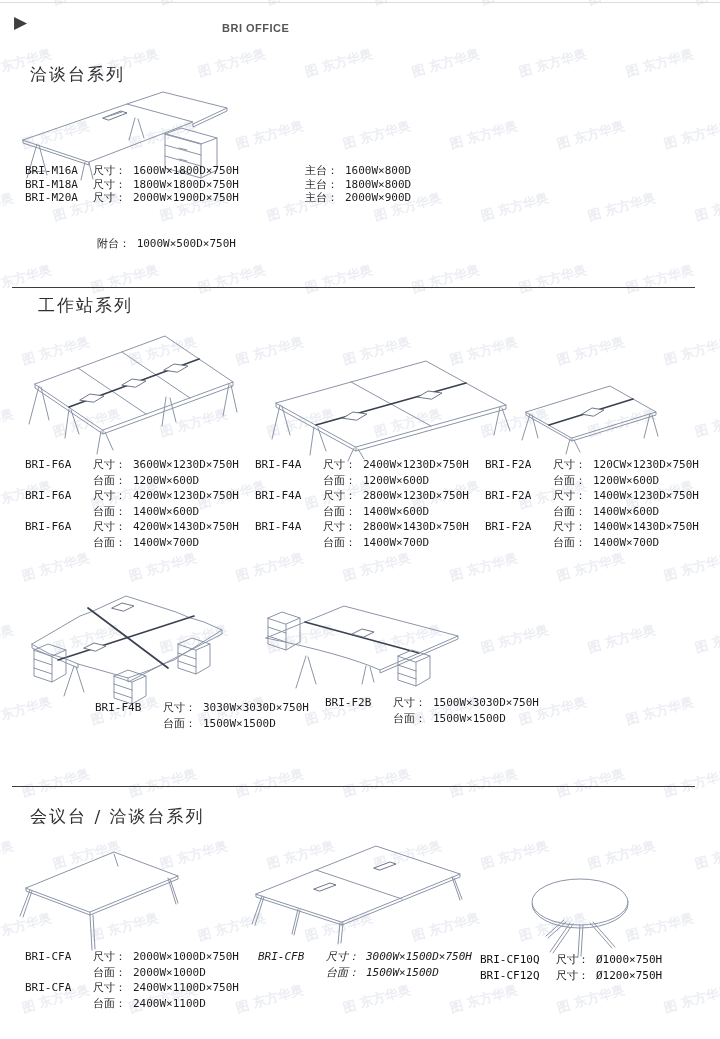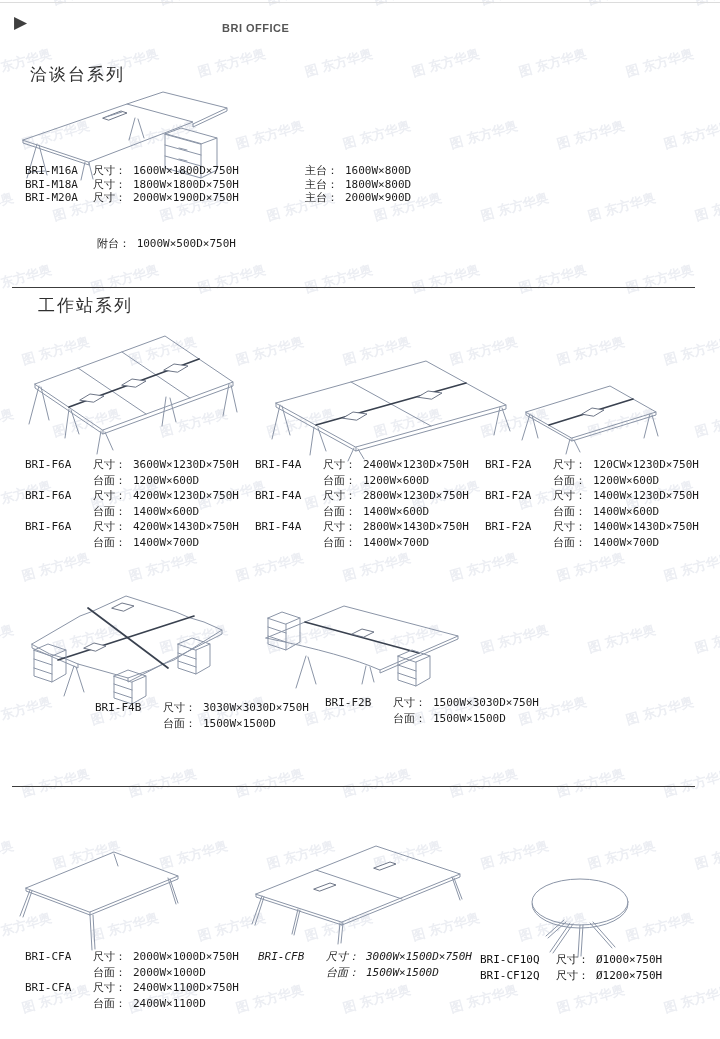--- a/index.html
+++ b/index.html
@@ -405,20 +405,21 @@
           <span class="v">1500W×3030D×750H</span>
         </div>
       <div class="row indent">
           <span class="l">台面：</span>
           <span class="v">1500W×1500D</span>
         </div>
     </div>
 
     <div class="divider" style="top:786px;"></div>
 
+    <div class="sec-heading" style="left:30px;top:805px;">会议台 / 洽谈台系列</div>
 
     <svg class="draw" style="left:18px;top:832px;" width="170" height="122" viewBox="0 0 170 122">
       <path d="M8 56 L96 20 L160 44 L72 80 Z"></path>
       <path d="M8 56 L8 59 L72 83 L72 80"></path>
       <path d="M72 83 L160 47 L160 44"></path>
       <path d="M12 58 L2 84 M14 59 L5 85"></path>
       <path d="M72 83 L74 118 M75 83 L77 117"></path>
       <path d="M150 46 L158 72 M152 47 L160 71"></path>
       <path d="M96 22 L100 34"></path>
     </svg>

